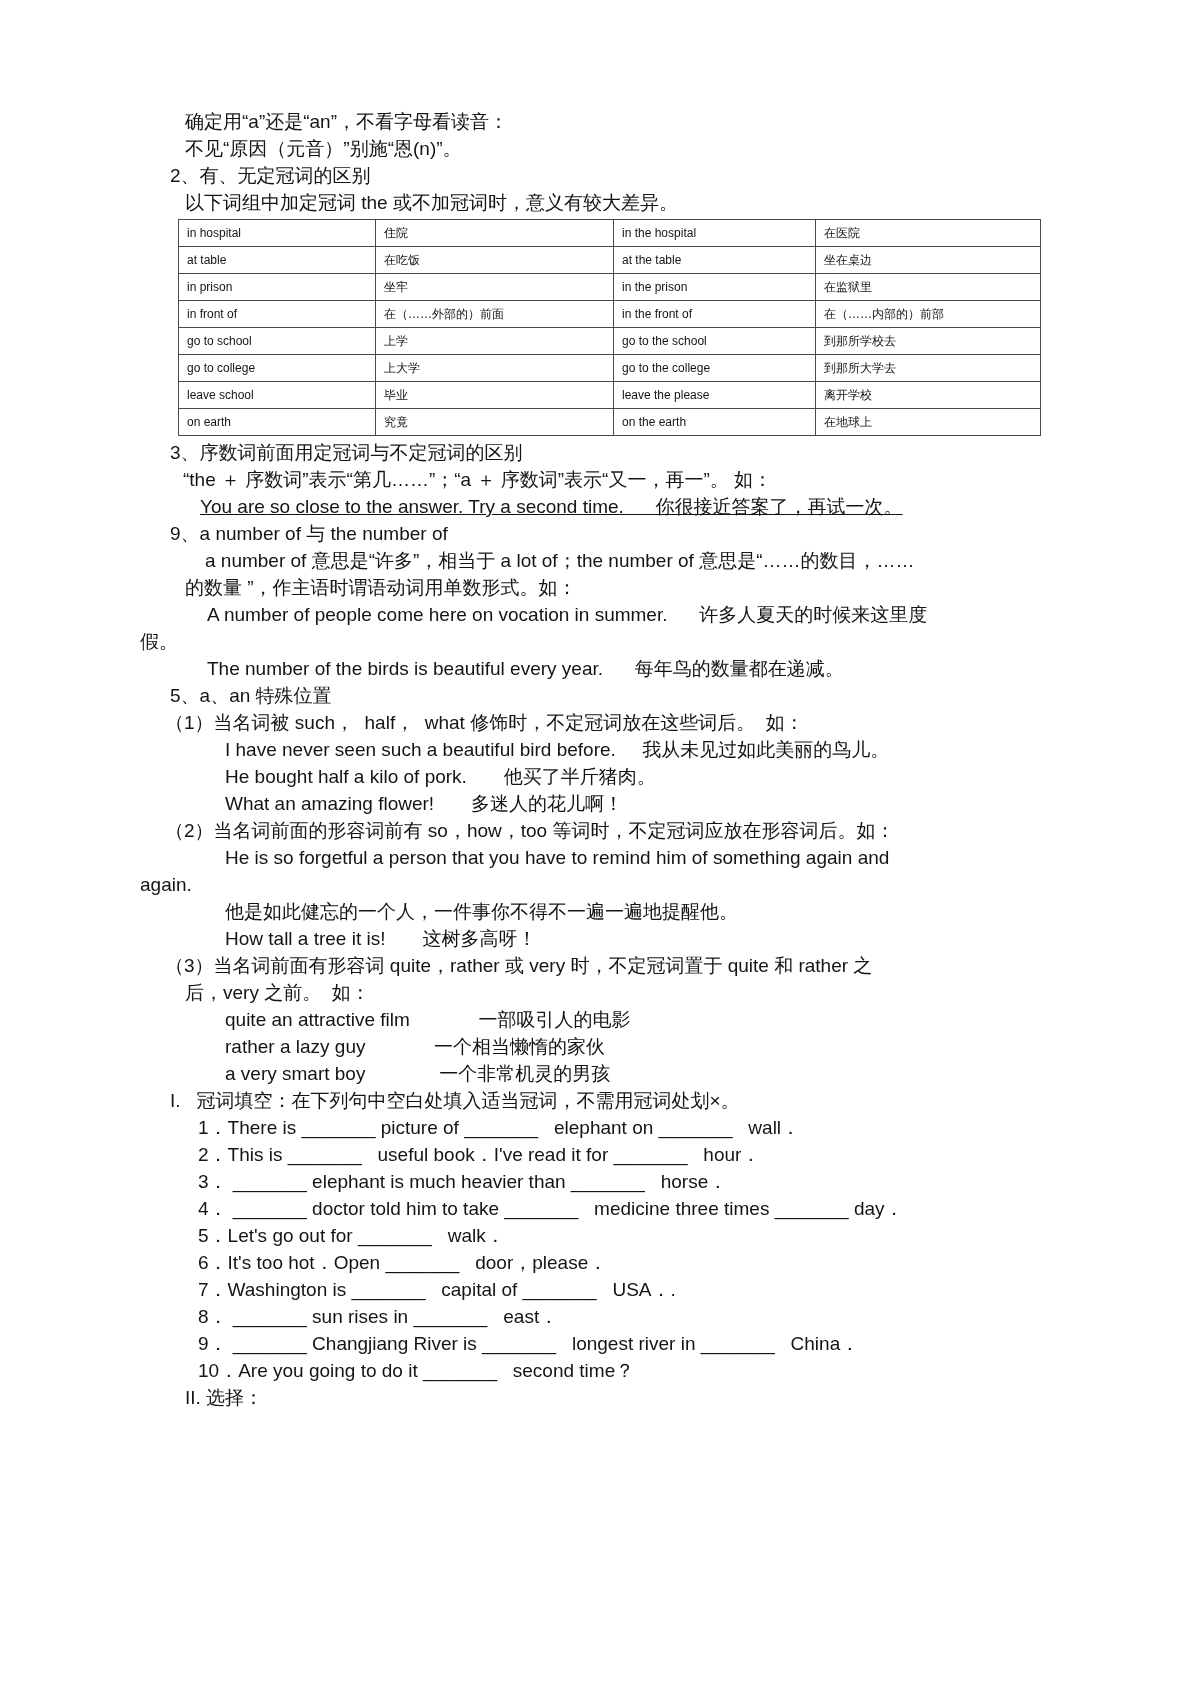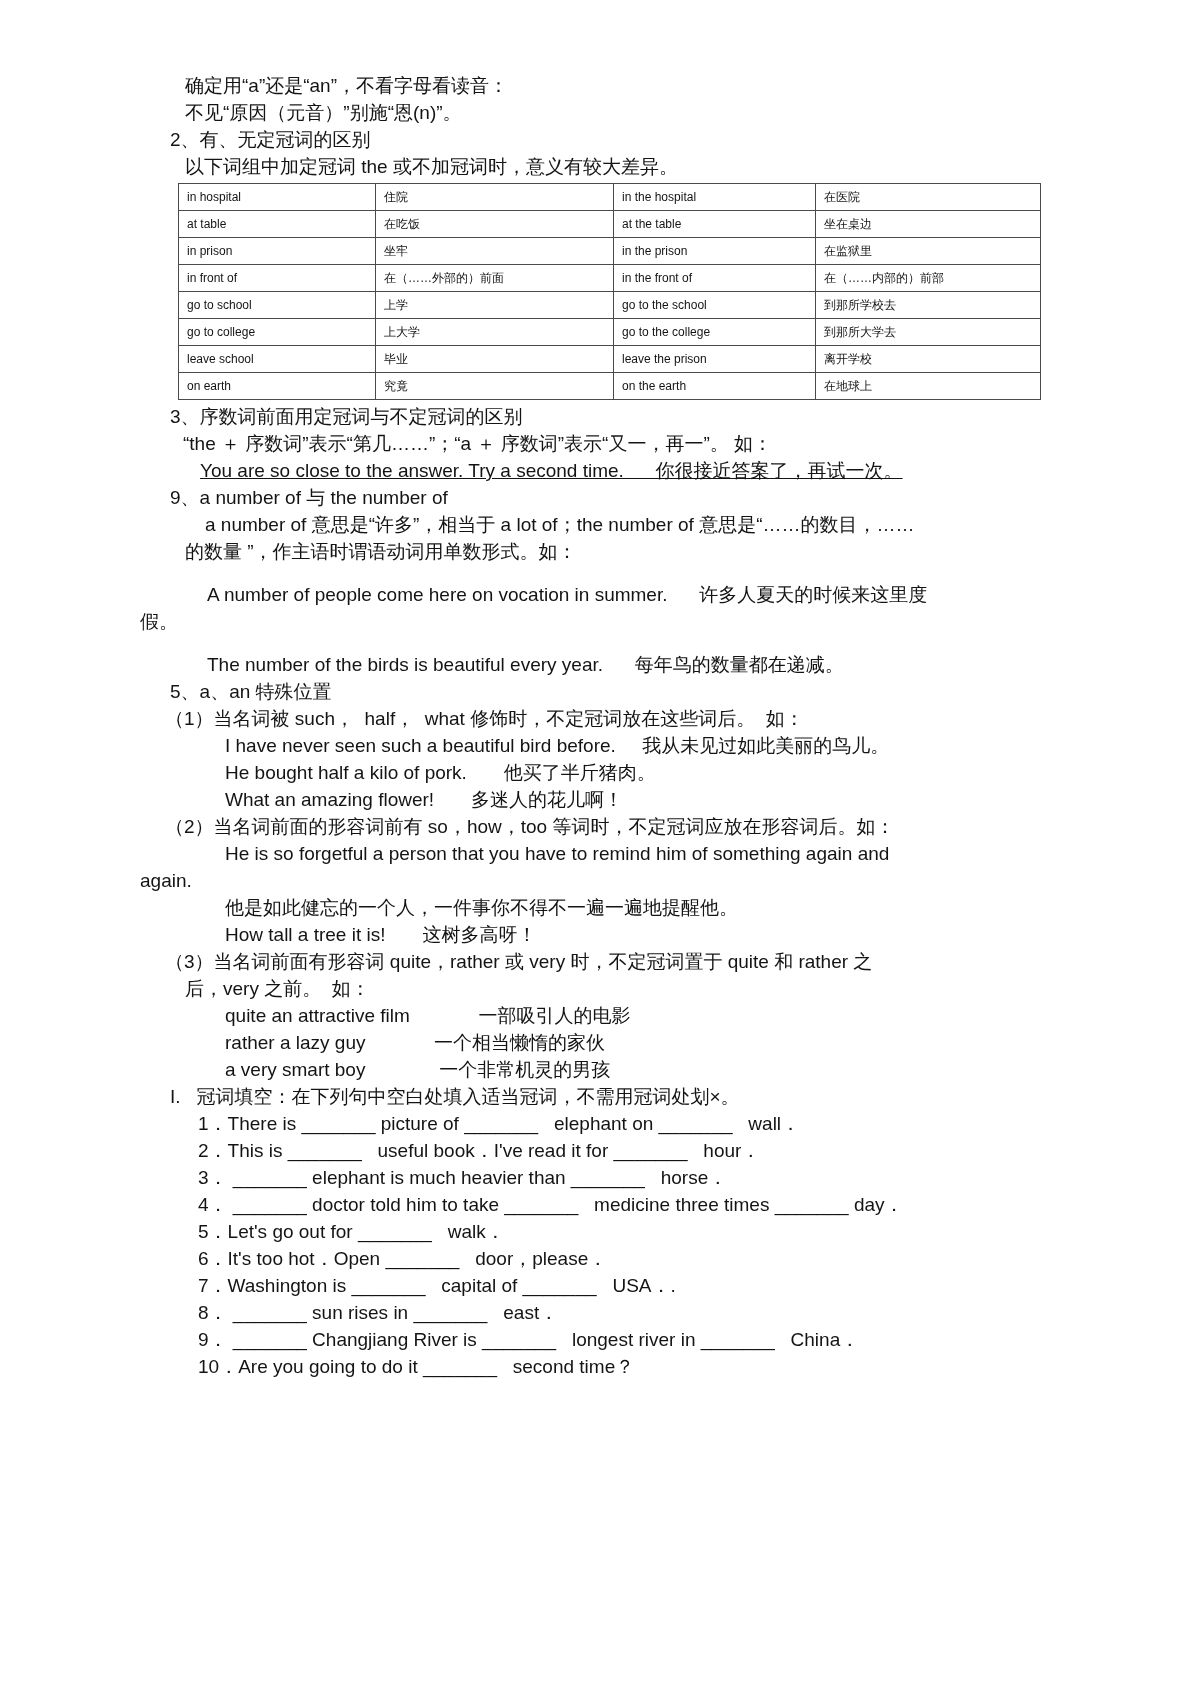--- a/index.html
+++ b/index.html
@@ -1,35 +1,35 @@
 <!DOCTYPE html>
 <html><head>
 <meta charset="utf-8">
 <style>
   html, body { margin: 0; padding: 0; background: #ffffff; }
   .page {
     width: 1200px;
     min-height: 1698px;
     box-sizing: border-box;
-    padding: 72px 150px 80px 140px;
+    padding: 108px 150px 80px 140px;
     background: #ffffff;
     font-family: "Liberation Sans", "DejaVu Sans", sans-serif;
     font-size: 19px;
     line-height: 27px;
     color: #141414;
   }
   .line { margin: 0; white-space: pre-wrap; }
   .ind0  { margin-left: 0; }
   .ind25 { margin-left: 25px; }
   .ind30 { margin-left: 30px; }
   .ind43 { margin-left: 43px; }
   .ind45 { margin-left: 45px; }
   .ind60 { margin-left: 60px; text-decoration: underline; }
   .ind65 { margin-left: 65px; }
-  .ind67 { margin-left: 67px; margin-top: 16px; }
+  .ind67 { margin-left: 67px; }
   .ind85 { margin-left: 85px; }
   .article-table {
     border-collapse: collapse;
     width: 862px;
     margin: 3px 0 3px 38px;
     table-layout: fixed;
   }
   .article-table td {
     border: 1px solid #4a4a4a;
     padding: 1px 8px;
@@ -91,21 +91,21 @@
         </tr>
         <tr>
           <td>go to college</td>
           <td>上大学</td>
           <td>go to the college</td>
           <td>到那所大学去</td>
         </tr>
         <tr>
           <td>leave school</td>
           <td>毕业</td>
-          <td>leave the prison</td>
+          <td>leave the please</td>
           <td>离开学校</td>
         </tr>
         <tr>
           <td>on earth</td>
           <td>究竟</td>
           <td>on the earth</td>
           <td>在地球上</td>
         </tr>
       </tbody>
   </table>
@@ -147,14 +147,15 @@
       <p class="line exercise-item">3． _______ elephant is much heavier than _______   horse．</p>
       <p class="line exercise-item">4． _______ doctor told him to take _______   medicine three times _______ day．</p>
       <p class="line exercise-item">5．Let's go out for _______   walk．</p>
       <p class="line exercise-item">6．It's too hot．Open _______   door，please．</p>
       <p class="line exercise-item">7．Washington is _______   capital of _______   USA．.</p>
       <p class="line exercise-item">8． _______ sun rises in _______   east．</p>
       <p class="line exercise-item">9． _______ Changjiang River is _______   longest river in _______   China．</p>
       <p class="line exercise-item">10．Are you going to do it _______   second time？</p>
     </div>
 
+  <p class="line ind45">II. 选择：</p>
 
 </div>
 
 </body></html>

